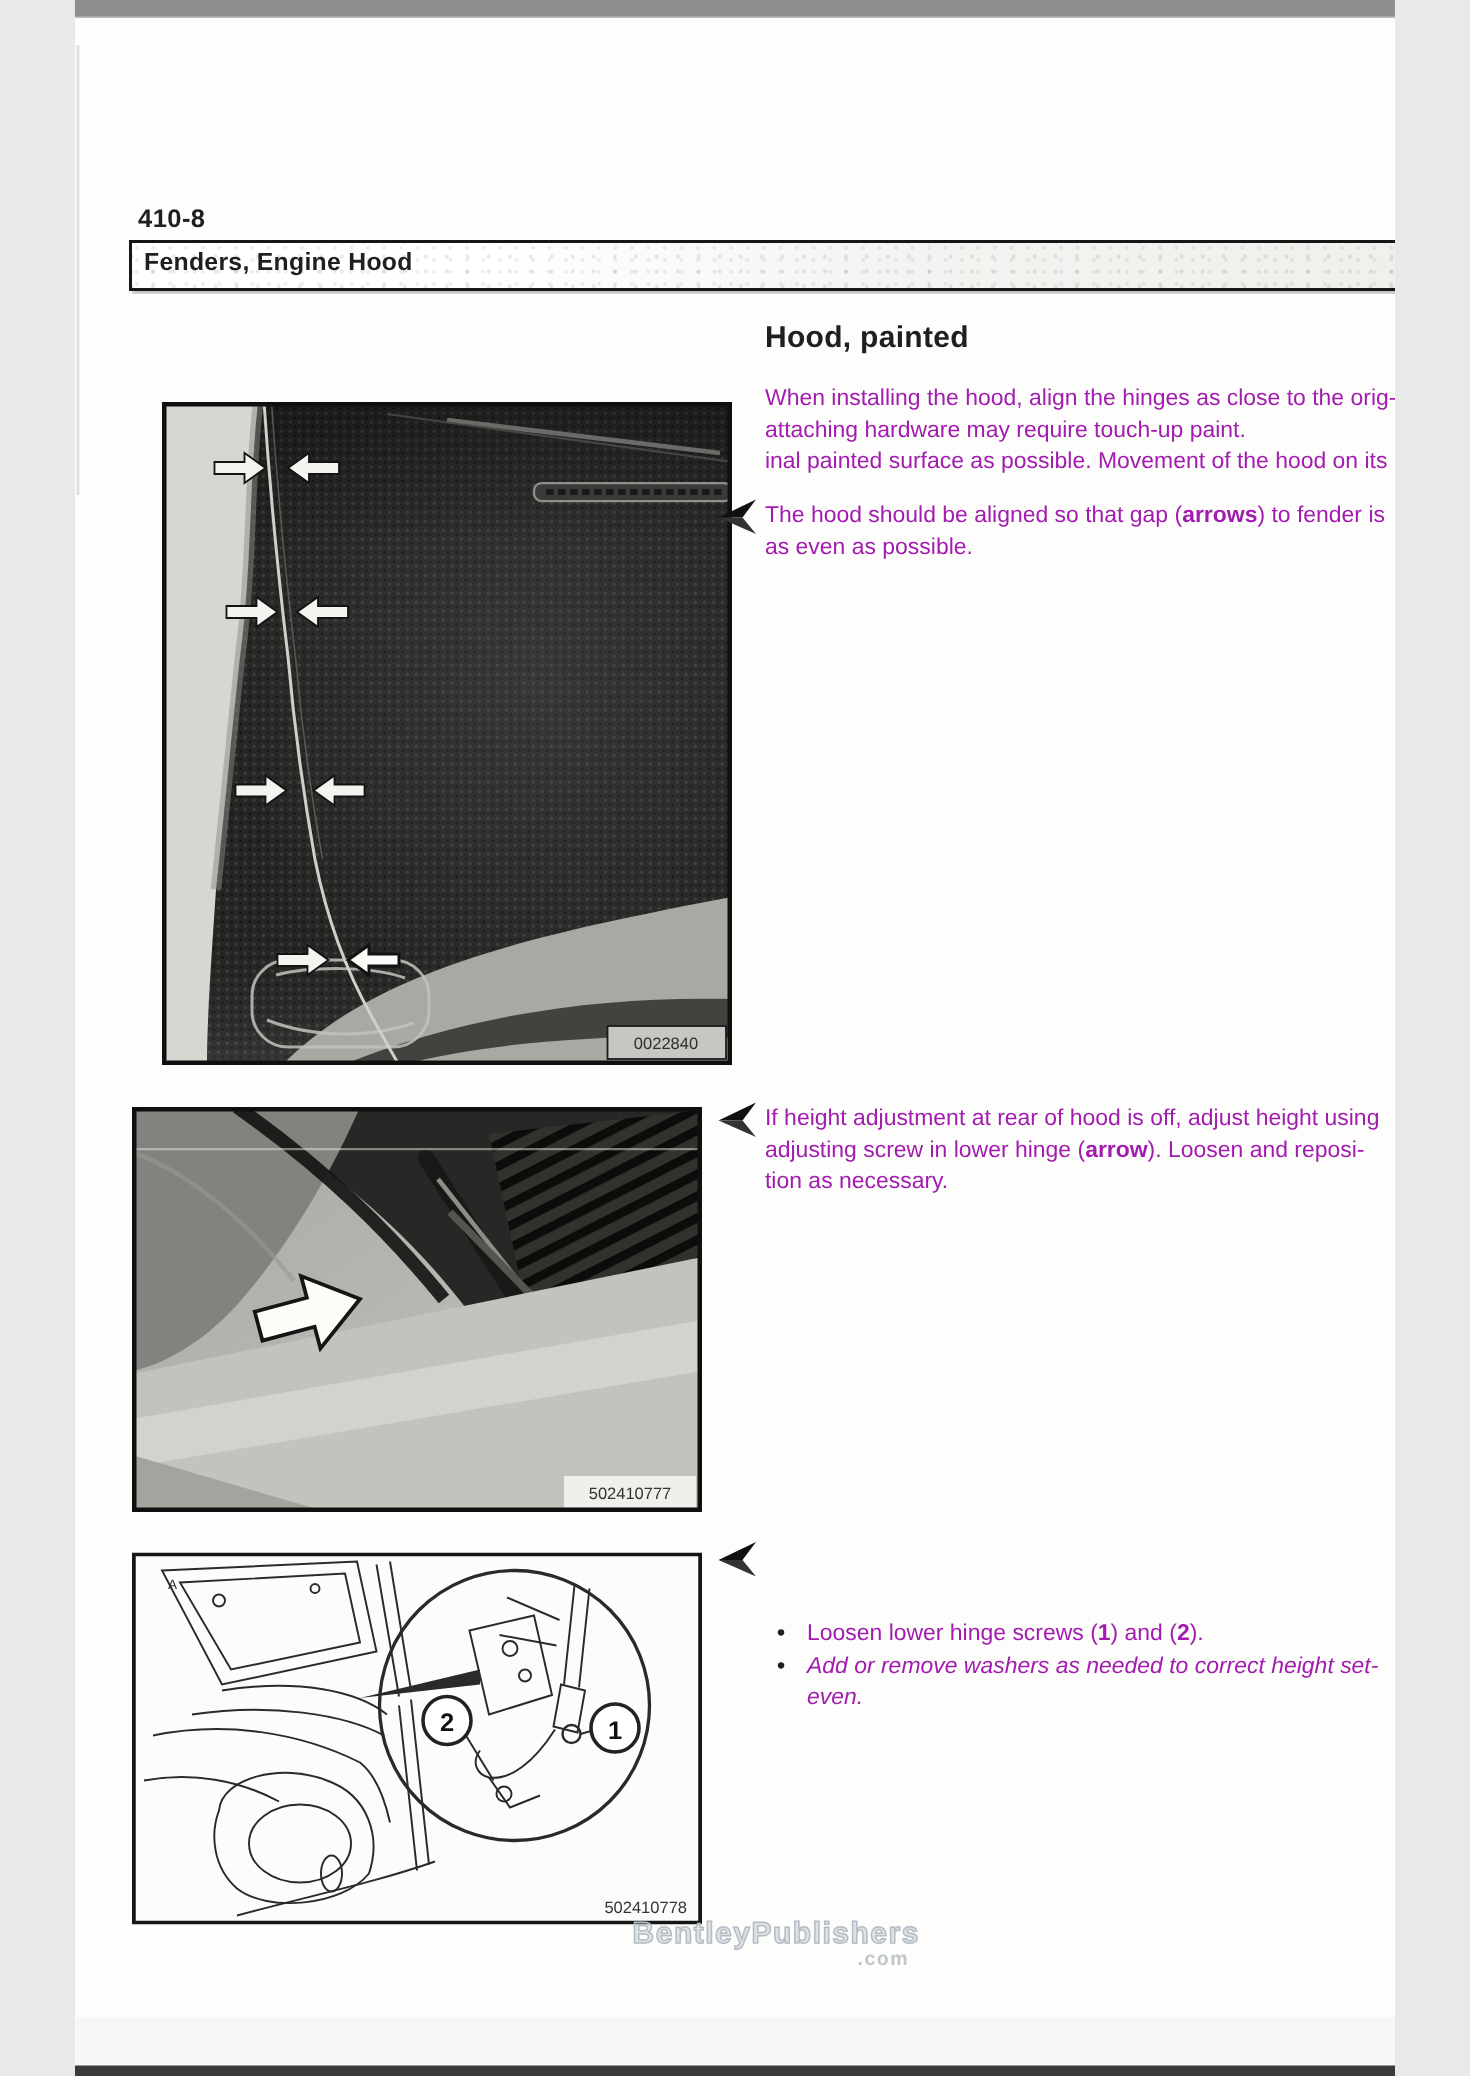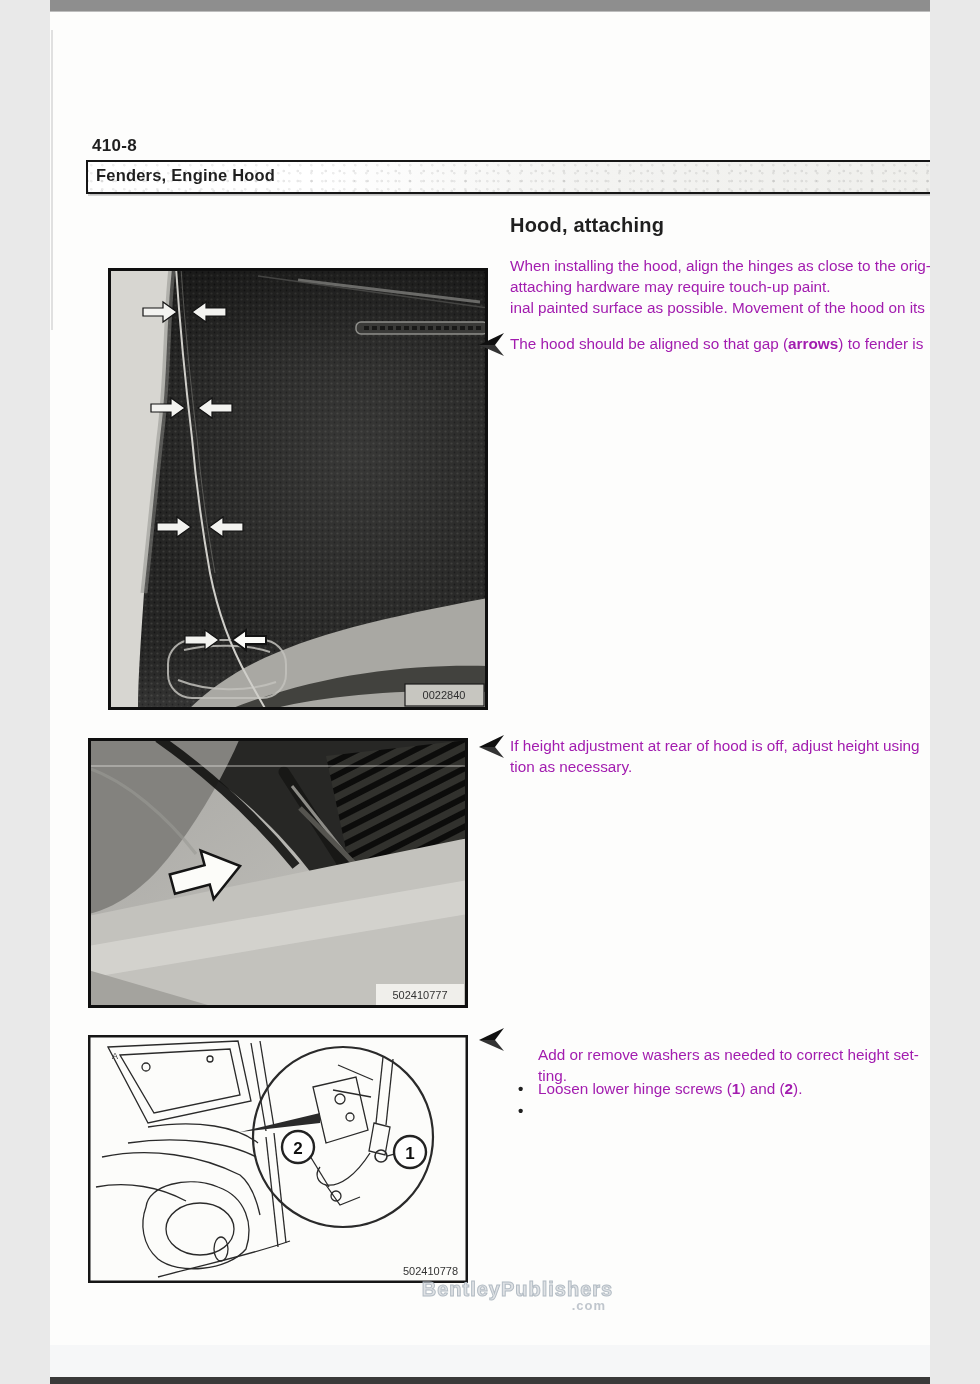--- a/index.html
+++ b/index.html
@@ -47,21 +47,21 @@
 
 <div class="page">
   <div class="top-bar"></div>
   <div class="left-edge"></div>
   <div class="lower-tint"></div>
 
   <div class="page-number">410-8</div>
   <div class="section-box">
     <span class="section-title">Fenders, Engine Hood</span>
   </div>
-  <div class="heading">Hood, attaching</div>
+  <div class="heading">Hood, painted</div>
 
   <div class="figure" style="top:268px;padding-left:20px;">
     <svg width="380" height="442" viewBox="0 0 380 442">
       <defs>
         <pattern id="ht1" width="6" height="6" patternUnits="userSpaceOnUse">
           <rect width="6" height="6" fill="#252524"></rect>
           <circle cx="1.5" cy="1.5" r="1.1" fill="#3b3b39"></circle>
           <circle cx="4.5" cy="4.5" r="0.9" fill="#141414"></circle>
         </pattern>
         <linearGradient id="sh1" x1="0" y1="0" x2="0" y2="1">
@@ -225,47 +225,49 @@
     <div class="tl">attaching hardware may require touch-up paint.</div>
     <div class="tl">inal painted surface as possible. Movement of the hood on its</div>
   </div>
 
   <svg class="callout-arrow" style="left:428px;top:332px;" viewBox="0 0 27 24">
     <path d="M1,13 L26,1 L17,13 Z" fill="#101010"></path>
     <path d="M1,13 L17,13 L26,24 Z" fill="#333"></path>
   </svg>
   <div class="textblock" style="top:333px;">
     <div class="tl"><span>The hood should be aligned so that gap (</span><span class="seg-b">arrows</span><span>) to fender is</span></div>
+    <div class="tl">as even as possible.</div>
   </div>
 
   <svg class="callout-arrow" style="left:428px;top:734px;" viewBox="0 0 27 24">
     <path d="M1,13 L26,1 L17,13 Z" fill="#101010"></path>
     <path d="M1,13 L17,13 L26,24 Z" fill="#333"></path>
   </svg>
   <div class="textblock" style="top:735px;">
     <div class="tl">If height adjustment at rear of hood is off, adjust height using</div>
+    <div class="tl"><span>adjusting screw in lower hinge (</span><span class="seg-b">arrow</span><span>). Loosen and reposi-</span></div>
     <div class="tl">tion as necessary.</div>
   </div>
 
   <svg class="callout-arrow" style="left:428px;top:1027px;" viewBox="0 0 27 24">
     <path d="M1,13 L26,1 L17,13 Z" fill="#101010"></path>
     <path d="M1,13 L17,13 L26,24 Z" fill="#333"></path>
   </svg>
 
   <div>
     <span class="bullet-dot" style="top:1078px;">•</span>
     <div class="bullet-text textblock" style="left:488px;top:1078px;">
       <div class="tl"><span>Loosen lower hinge screws (</span><span class="seg-b">1</span><span>) and (</span><span class="seg-b">2</span><span>).</span></div>
     </div>
   </div>
   <div>
     <span class="bullet-dot" style="top:1100px;">•</span>
-    <div class="bullet-text textblock" style="left:488px;top:1044px;">
+    <div class="bullet-text textblock" style="left:488px;top:1100px;font-style:italic;">
       <div class="tl">Add or remove washers as needed to correct height set-</div>
-      <div class="tl">ting.</div>
+      <div class="tl">even.</div>
     </div>
   </div>
 
   <div class="watermark">
     <span class="wm-name">BentleyPublishers</span>
     <span class="wm-domain">.com</span>
   </div>
 
   <div class="dotted-artifact"></div>
   <div>

